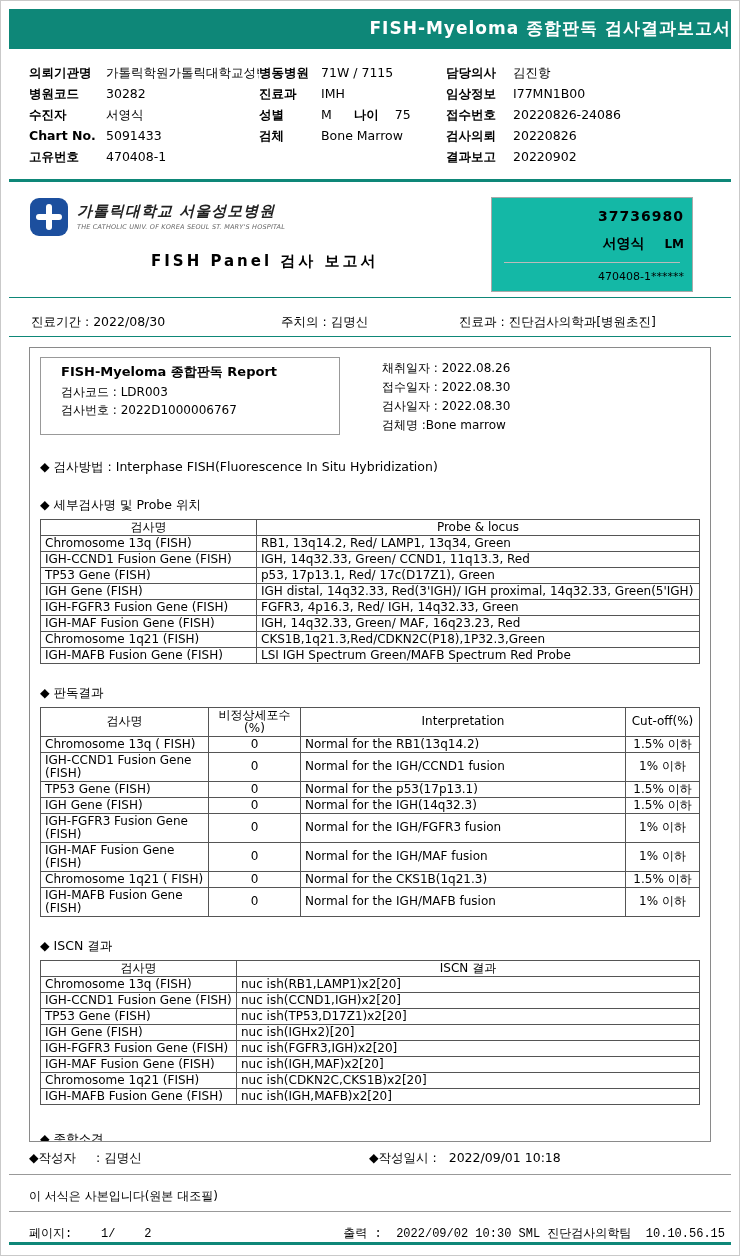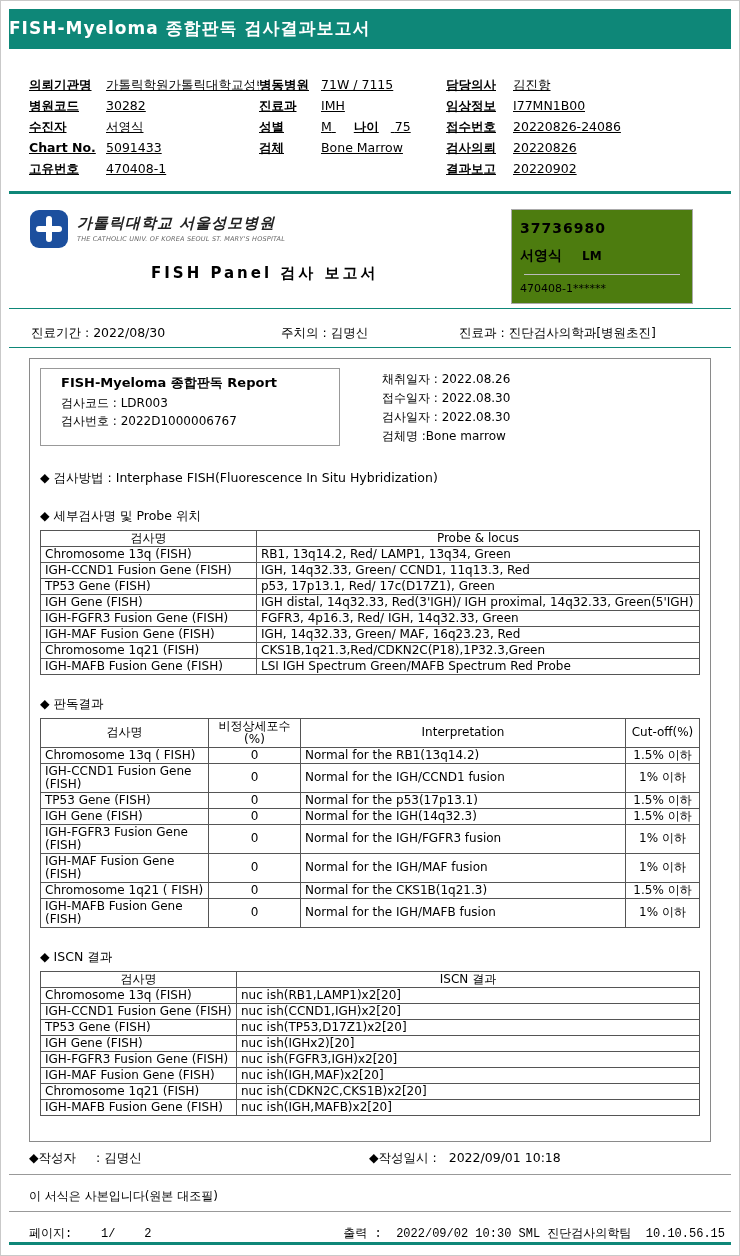--- a/index.html
+++ b/index.html
@@ -20,26 +20,26 @@
     flex-direction: column;
     overflow: hidden;
     position: relative;
   }
   .title-bar {
     margin: 8px 8px 0;
     background: var(--teal, #0e8778);
     color: #fff;
     font-weight: bold;
     font-size: 17px;
-    text-align: left;
+    text-align: right;
     padding: 8px 0 9px;
     letter-spacing: 1px;
   }
   
-  .patient-info { margin: 25px 28px 0; text-decoration: underline; }
+  .patient-info { margin: 13px 28px 0; }
   .p-row { display: flex; line-height: 21px; font-size: 12.5px; }
   .pl { font-weight: bold; }
   .pv { white-space: nowrap; overflow: hidden; }
   .w1 { width: 77px; flex: 0 0 77px; }
   .w2 { width: 153px; flex: 0 0 153px; }
   .w3 { width: 62px; flex: 0 0 62px; }
   .w4 { width: 125px; flex: 0 0 125px; }
   .w5 { width: 67px; flex: 0 0 67px; }
   .inline-lbl { font-weight: bold; margin: 0 12px 0 18px; }
   .teal-rule { height: 3px; background: var(--teal, #0e8778); margin: 12px 8px 0; }
@@ -47,22 +47,22 @@
 
   
   .hospital-section { margin: 15px 28px 0; position: relative; height: 98px; }
   .logo-row { display: flex; align-items: center; }
   .hosp-names { margin-left: 8px; font-style: italic; }
   .hosp-name { font-size: 15px; font-weight: bold; letter-spacing: 1px; color: #222; }
   .hosp-sub { font-size: 6.5px; color: #666; margin-top: 2px; letter-spacing: 0.2px; }
   .panel-title { margin: 15px 0 0 122px; font-weight: bold; font-size: 15px; letter-spacing: 3px; }
   .id-box {
     position: absolute; top: 0; right: 18px;
-    width: 182px; border: 1px solid #aaa;
-    padding: 10px 8px 8px; text-align: left; background: #4d7c0f;
+    width: 202px; border: 1px solid #aaa;
+    padding: 10px 8px 8px; text-align: right; background: #14b8a6;
   }
   .id-number { font-weight: bold; font-size: 14px; letter-spacing: 1px; }
   .id-name { font-weight: bold; font-size: 14px; margin-top: 11px; }
   .id-code { margin-left: 20px; font-size: 12px; }
   .id-divider { border-top: 1px solid #bbb; margin: 9px 4px 7px; }
   .id-masked { font-size: 11px; }
 
   
   .visit-row-wrap {
     margin: 4px 8px 0;

